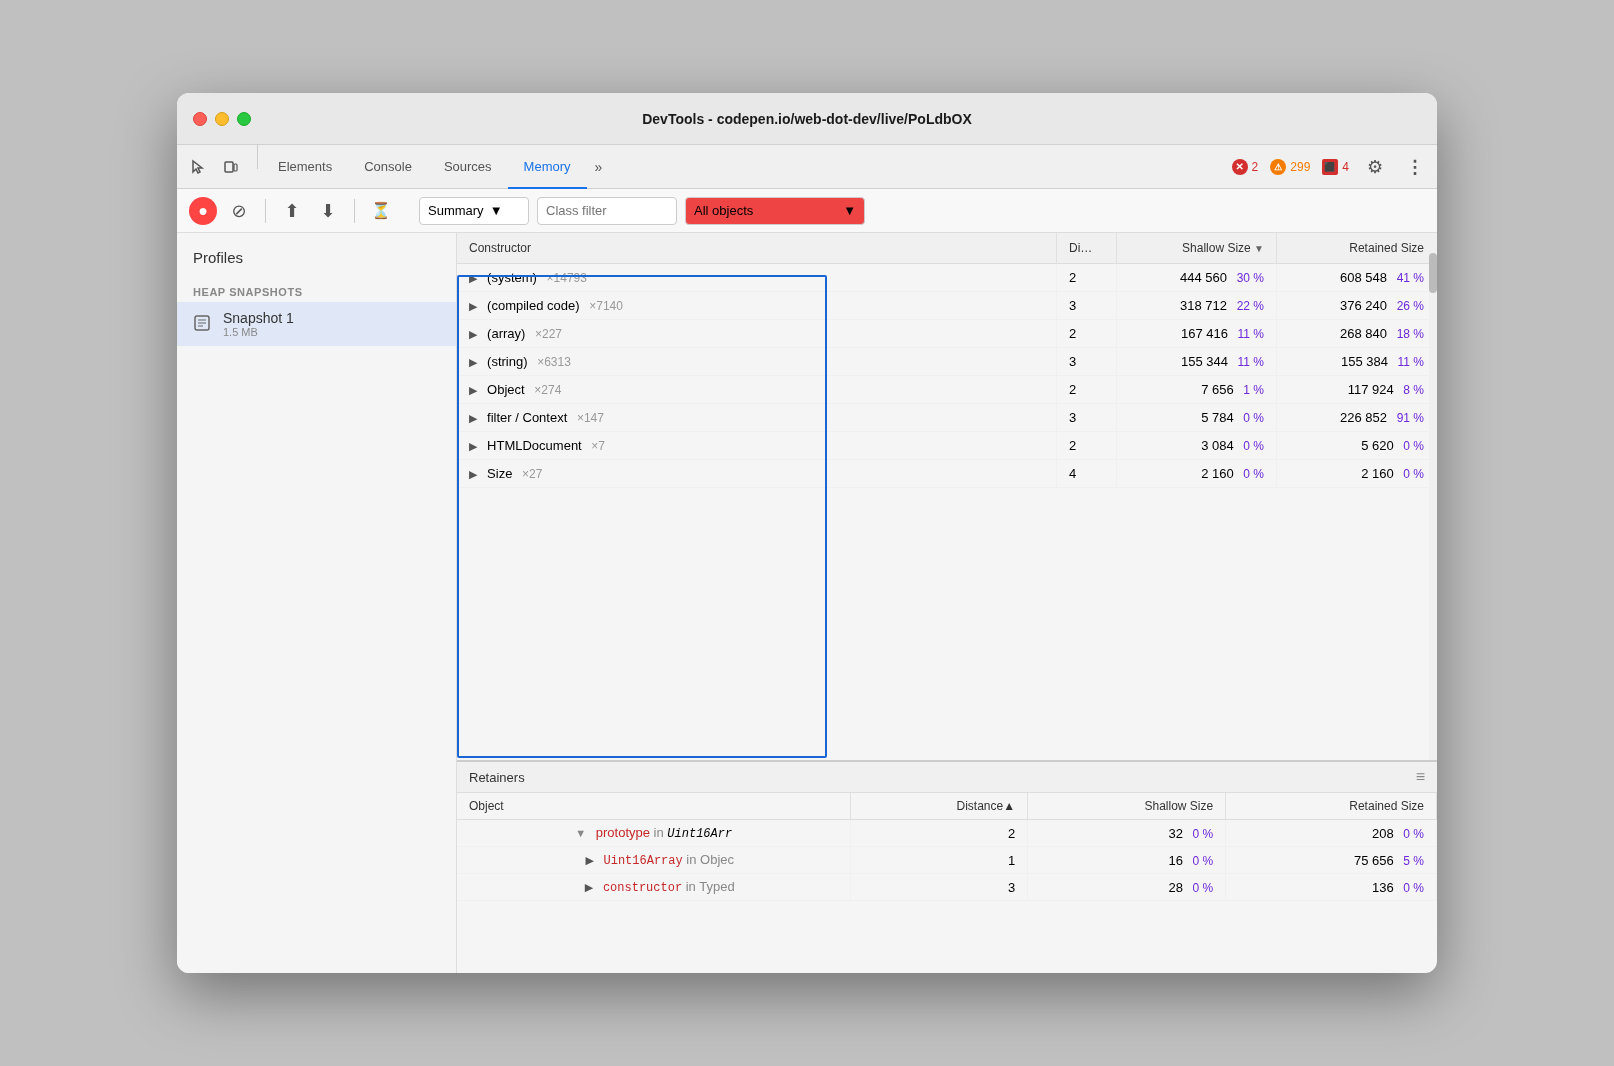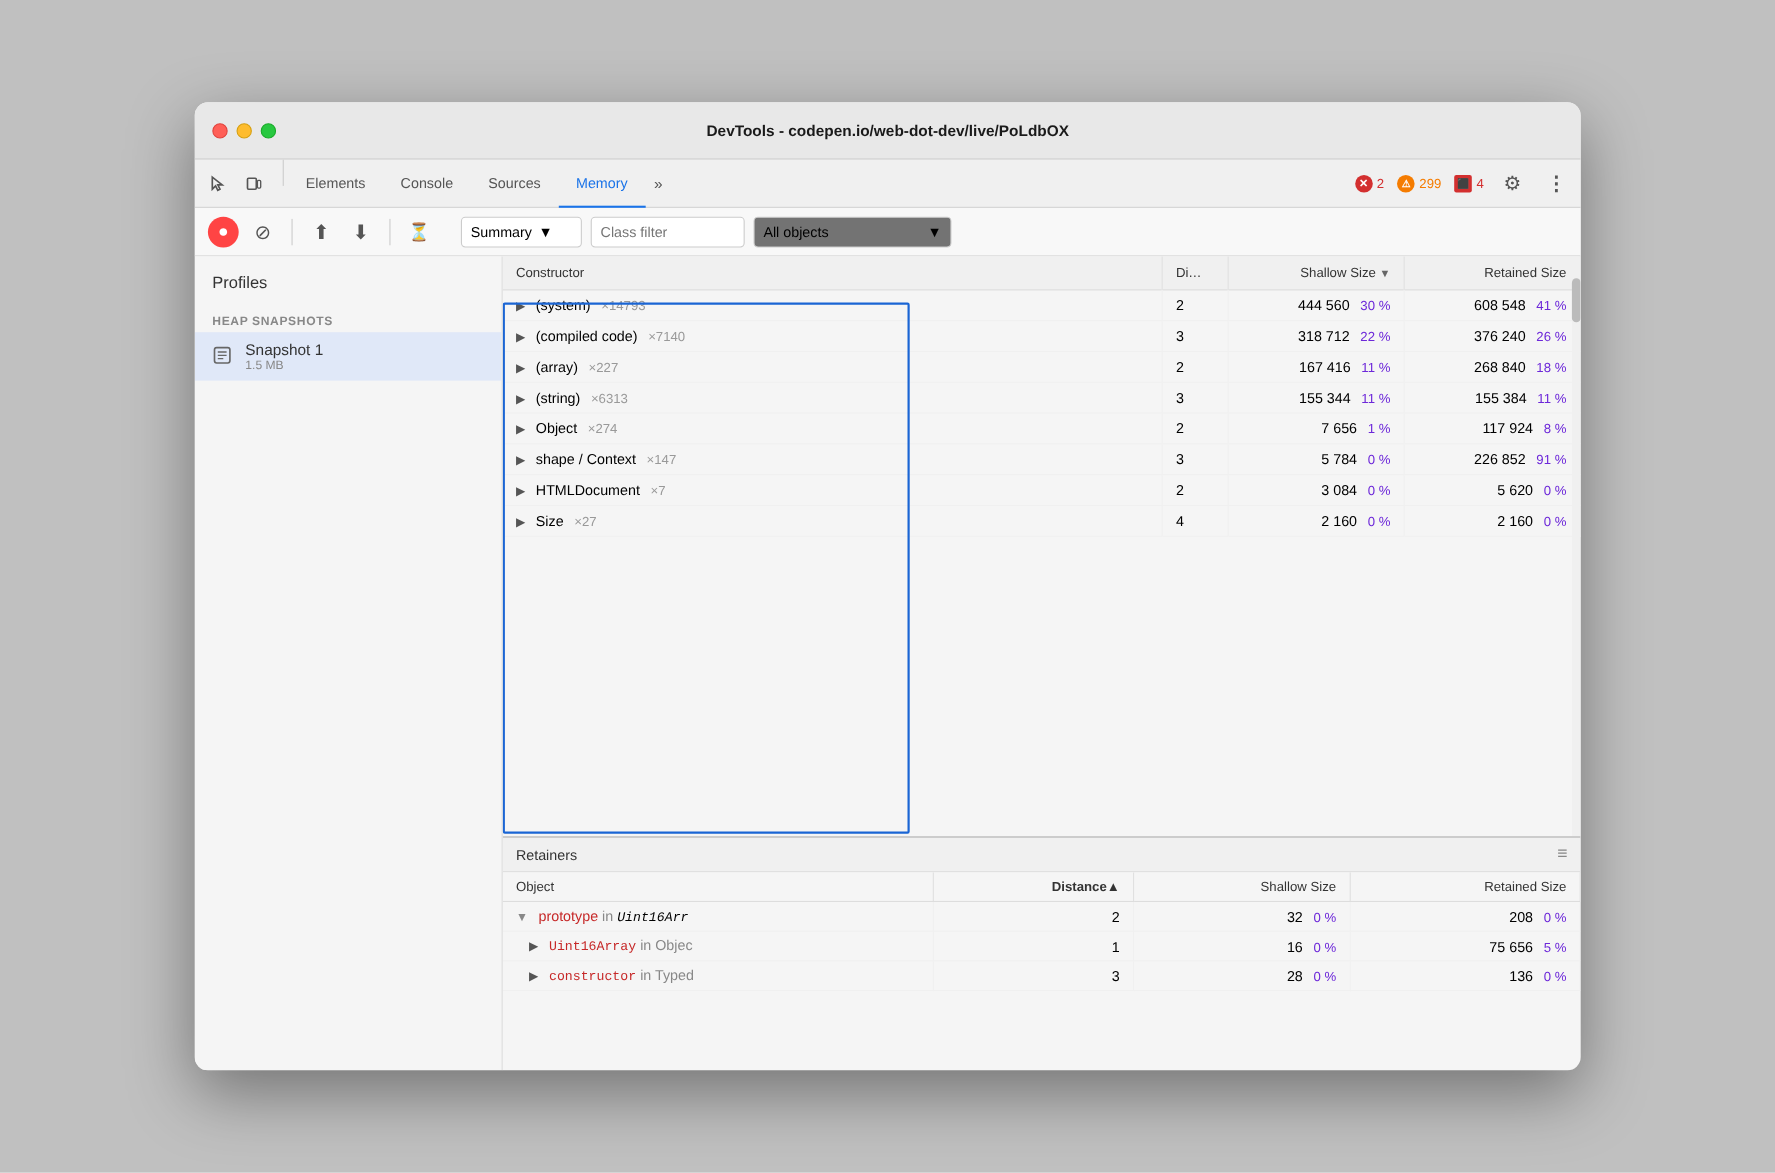--- a/index.html
+++ b/index.html
@@ -188,21 +188,21 @@
       padding: 0 8px;
       font-size: 13px;
       width: 140px;
       color: #999;
       background: white;
     }
     .all-objects-dropdown {
       height: 28px;
       border: 1px solid #ccc;
       border-radius: 4px;
-      background: #737373;
+      background: #ef4444;
       display: flex;
       align-items: center;
       padding: 0 8px;
       gap: 6px;
       font-size: 13px;
       cursor: pointer;
       min-width: 180px;
       margin-left: auto;
     }
     
@@ -357,20 +357,21 @@
       text-align: left;
       font-weight: 500;
       font-size: 12px;
       border-bottom: 1px solid #ddd;
       border-right: 1px solid #e0e0e0;
     }
     .retainers-table td {
       padding: 5px 12px;
       border-bottom: 1px solid #f0f0f0;
       border-right: 1px solid #f0f0f0;
+      text-align: center;
     }
     .red-text { color: #c62828; }
     .italic-code { font-style: italic; font-family: 'Courier New', monospace; font-size: 12px; }
     .normal-code { font-family: Liberation Mono, monospace; font-size: 12px; }
     .gray-text { color: #888; }
     .scrollbar-track {
       position: absolute;
       right: 0;
       top: 0;
       bottom: 0;
@@ -590,21 +591,21 @@
                 <span class="count-text">×274</span>
               </td>
               <td class="col-distance">2</td>
               <td class="col-shallow">7 656 <span class="pct-text">1 %</span></td>
               <td class="col-retained">117 924 <span class="pct-text">8 %</span></td>
             </tr>
 
             <tr>
               <td class="col-constructor">
                 <span class="expand-arrow">▶</span>
-                <span>shape / Context</span>
+                <span>filter / Context</span>
                 <span class="count-text">×147</span>
               </td>
               <td class="col-distance">3</td>
               <td class="col-shallow">5 784 <span class="pct-text">0 %</span></td>
               <td class="col-retained">226 852 <span class="pct-text">91 %</span></td>
             </tr>
 
             <tr>
               <td class="col-constructor">
                 <span class="expand-arrow">▶</span>
@@ -639,21 +640,21 @@
           <span>Retainers</span>
           <span style="color:#888;font-size:16px;">≡</span>
         </div>
         <div class="retainers-table-container">
           <table class="retainers-table">
             <thead>
               <tr>
                 <th>
                   <span>Object</span>
                 </th>
-                <th style="text-align:right;font-weight:bold;">
+                <th style="text-align:right;">
                   <span>Distance▲</span>
                 </th>
                 <th style="text-align:right;">
                   <span>Shallow Size</span>
                 </th>
                 <th style="text-align:right;">
                   <span>Retained Size</span>
                 </th>
               </tr>
             </thead>

